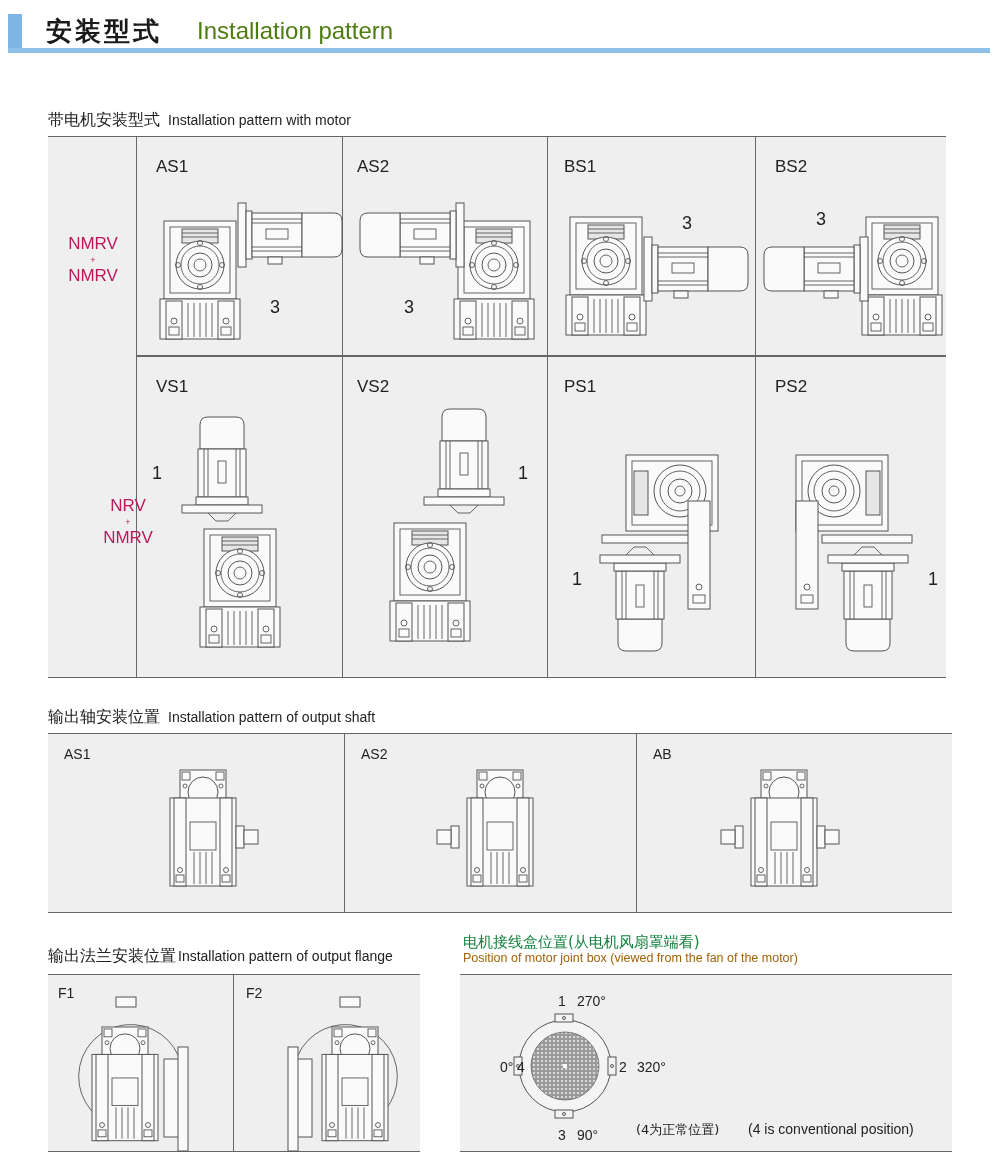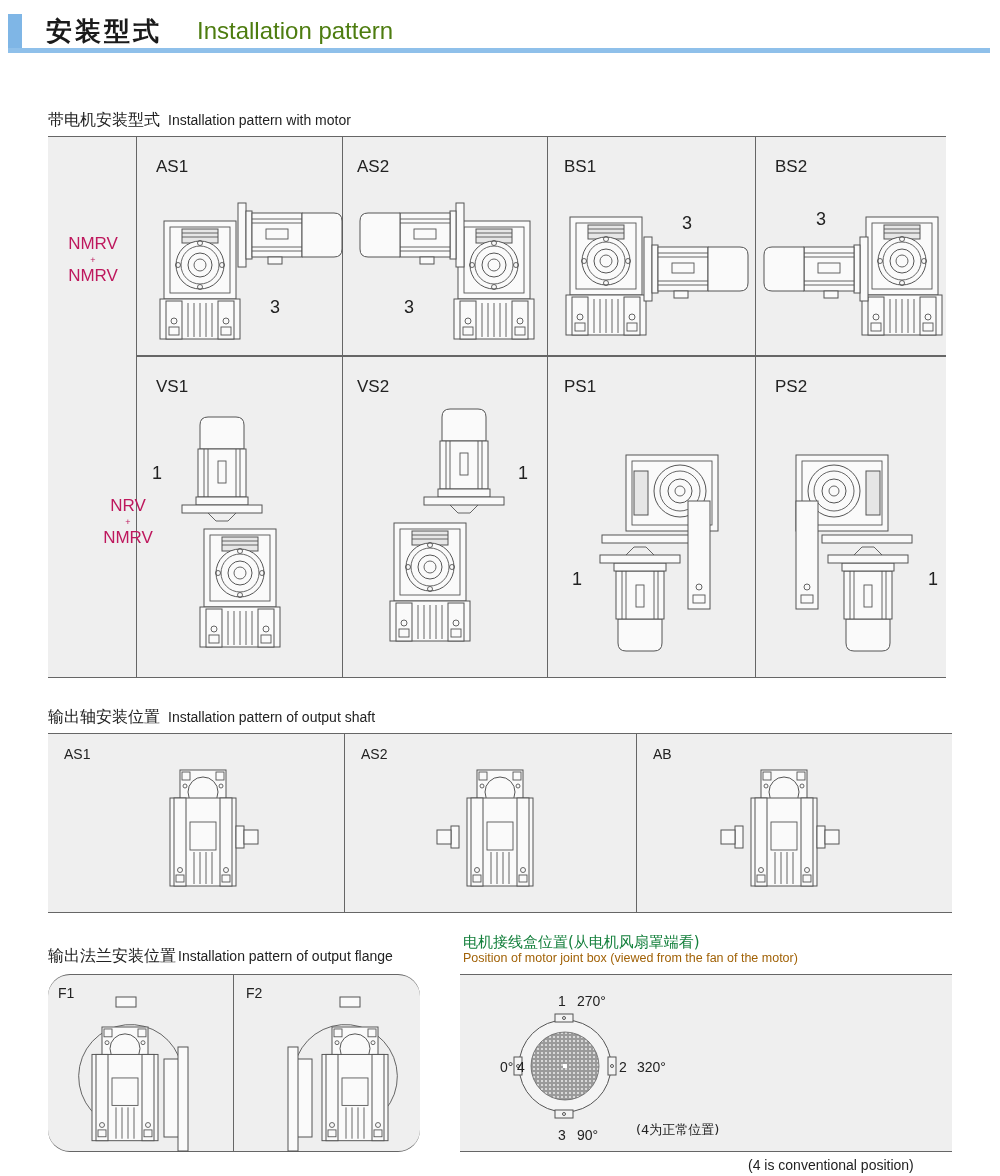--- a/index.html
+++ b/index.html
@@ -292,21 +292,21 @@
     <svg style="left:180px; top:92px;" width="30" height="24">
         <rect class="d" x="0" y="0" width="8" height="22"></rect>
         <rect class="d" x="8" y="4" width="14" height="14"></rect>
       </svg>
   </div>
 </div>
 
 <div class="abs sec-title" style="left:48px; top:946px;">
   <span class="cn" style="margin-right:2px;">输出法兰安装位置</span><span class="en">Installation pattern of output flange</span>
 </div>
-<div class="abs panel" style="left:48px; top:974px; width:372px; height:178px;border-radius:22px;">
+<div class="abs panel" style="left:48px; top:974px; width:372px; height:178px;">
   <div class="cell" style="left:0; top:0; width:186px; height:176px;">
     <div class="lbl-sm" style="left:10px; top:10px;">F1</div>
     <svg style="left:20px; top:22px;" width="150" height="150">
       <path class="dl" d="M30 120 A52 52 0 1 1 112 96"></path>
       <rect class="d" x="48" y="0" width="20" height="10"></rect>
       <g transform="translate(16,30) scale(1,0.98)">
           <use href="#smallbox"></use>
         </g>
       <rect class="d" x="96" y="62" width="16" height="78"></rect>
       <rect class="d" x="110" y="50" width="10" height="104"></rect>
@@ -351,14 +351,14 @@
   <div class="lbl-sm" style="left:98px; top:18px;">1</div>
   <div class="lbl-sm" style="left:117px; top:18px;">270°</div>
   <div class="lbl-sm" style="left:40px; top:84px;">0°</div>
   <div class="lbl-sm" style="left:44px; top:84px; left:43px;"></div>
   <div class="lbl-sm" style="left:43px; top:84px; margin-left:14px;">4</div>
   <div class="lbl-sm" style="left:159px; top:84px;">2</div>
   <div class="lbl-sm" style="left:177px; top:84px;">320°</div>
   <div class="lbl-sm" style="left:98px; top:152px;">3</div>
   <div class="lbl-sm" style="left:117px; top:152px;">90°</div>
   <div class="lbl-sm" style="left:176px; top:146px; font-family:'DejaVu Sans',sans-serif; font-size:13px;">(4为正常位置)</div>
-  <div class="lbl-sm" style="left:288px; top:146px;margin-top:36px;">(4 is conventional position)</div>
+  <div class="lbl-sm" style="left:288px; top:146px;">(4 is conventional position)</div>
 </div>
 
 </body></html>

